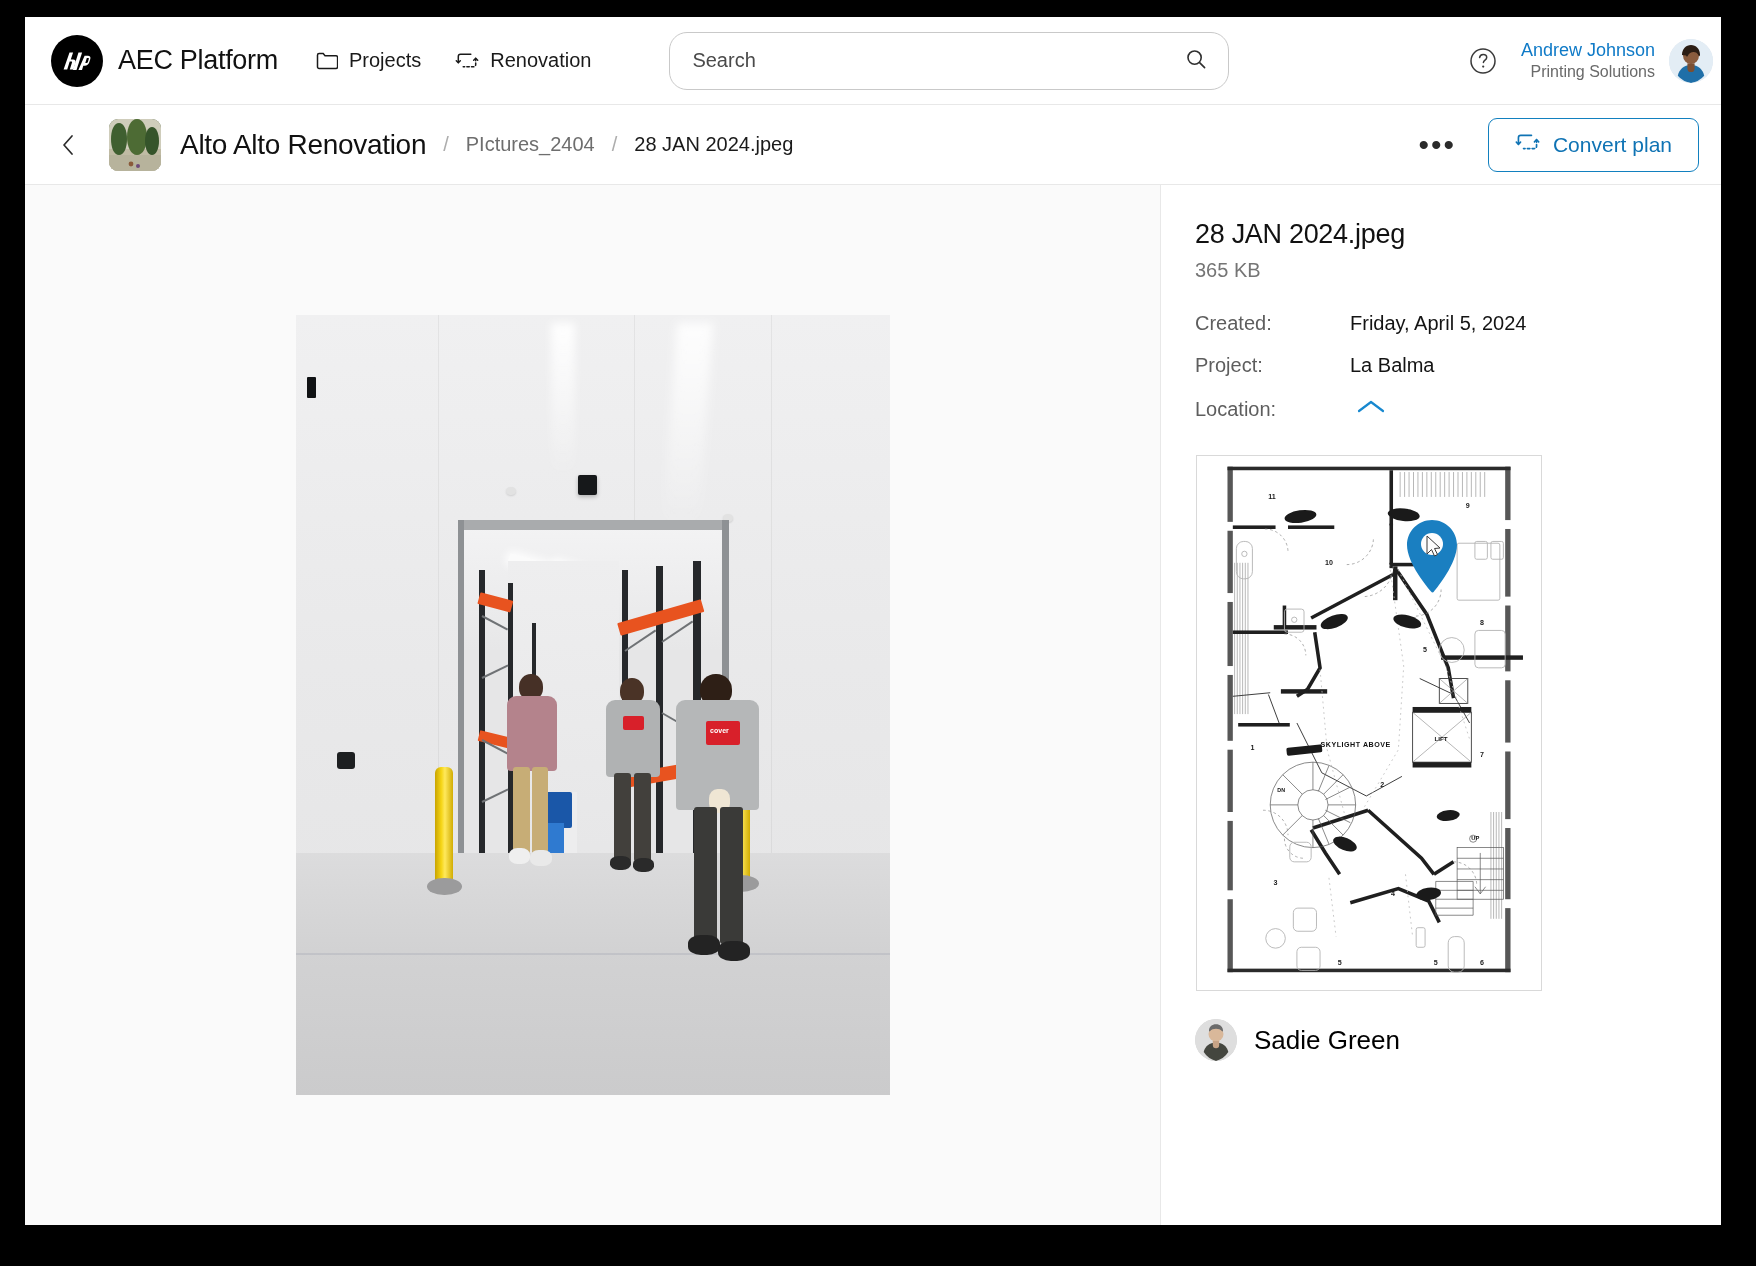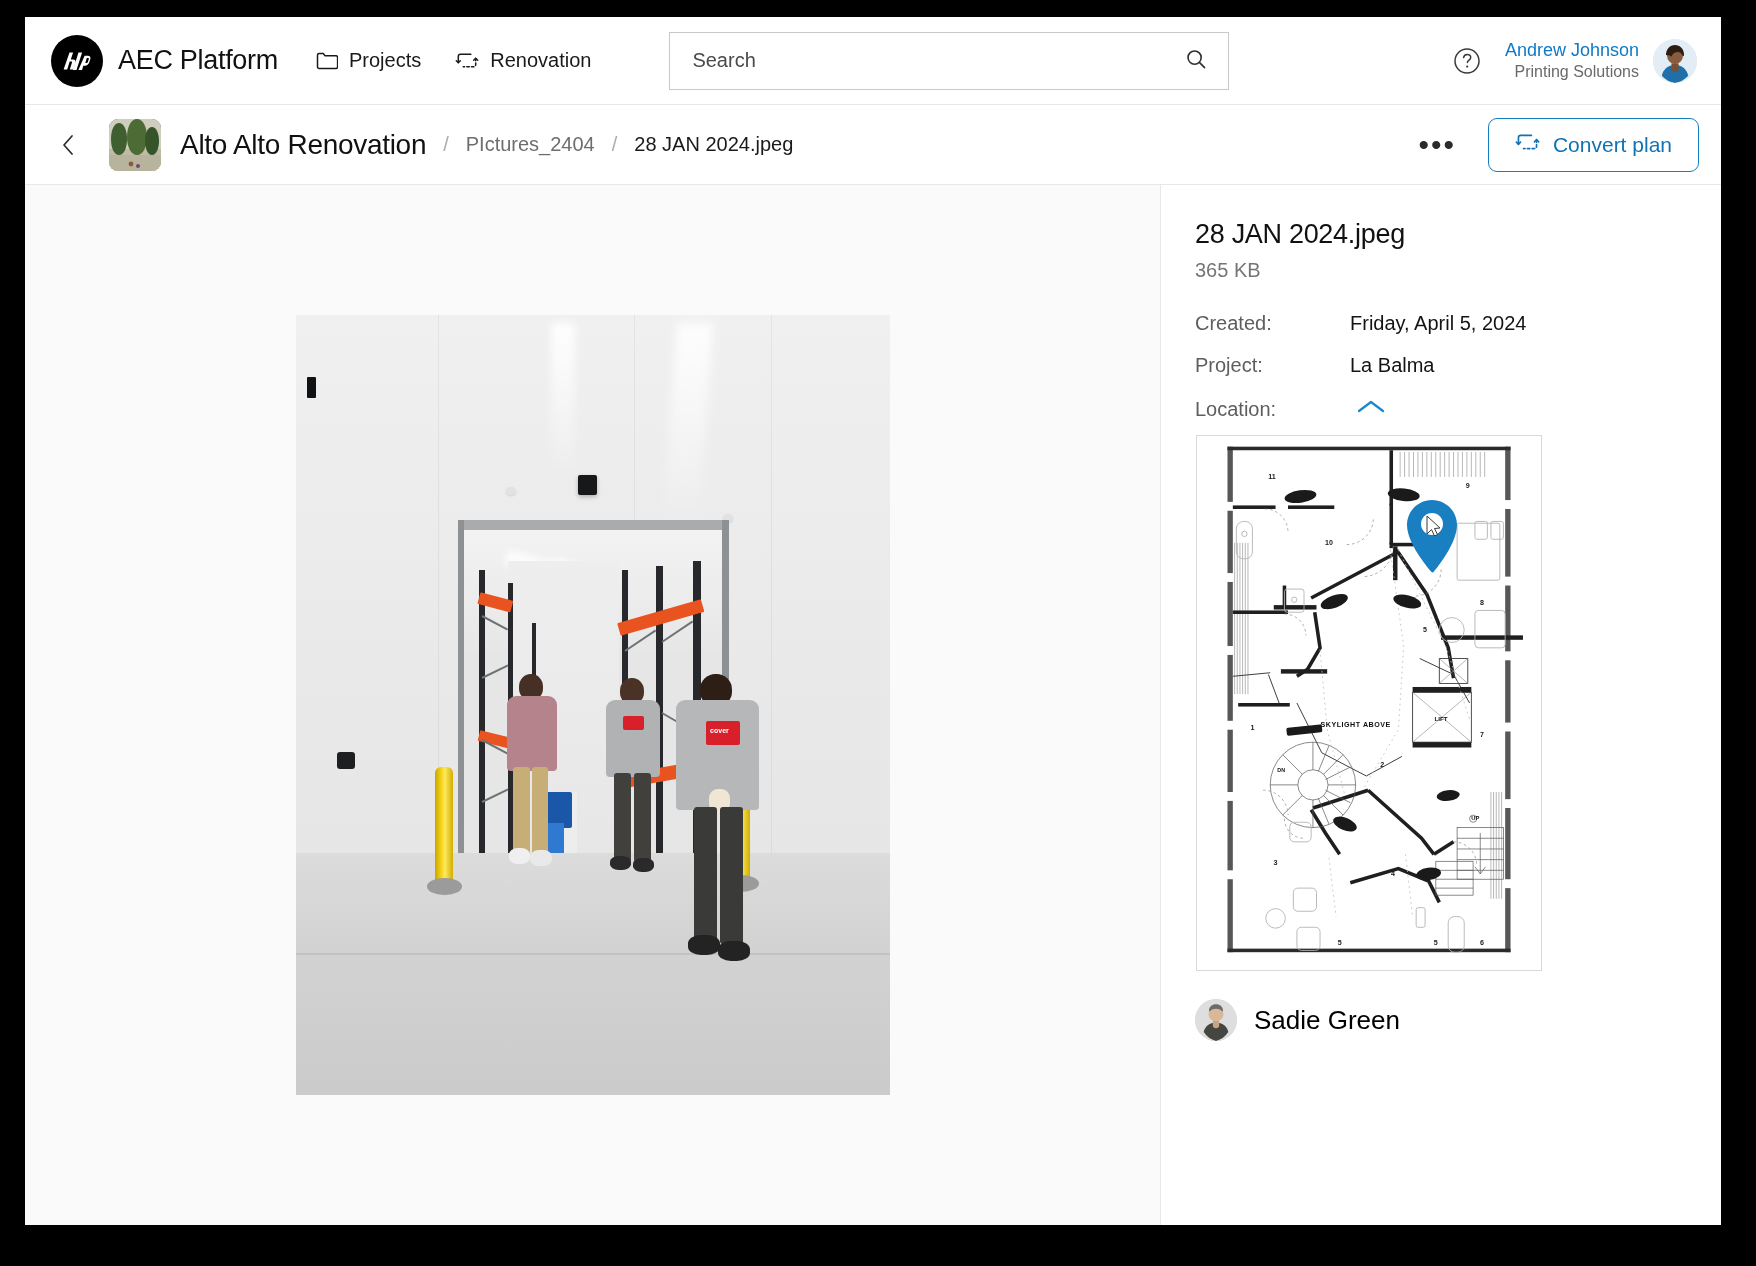--- a/index.html
+++ b/index.html
@@ -20,21 +20,21 @@
   }
 
   
   .topbar {
     height: 88px;
     flex: 0 0 88px;
     display: flex;
     align-items: center;
     border-bottom: 1px solid #e8e8e8;
     background: #fff;
-    padding: 0 24px 0 26px;
+    padding: 0 8px 0 26px;
   }
   .hp-logo {
     width: 52px; height: 52px;
     border-radius: 50%;
     background: #000;
     display: flex; align-items: center; justify-content: center;
     flex: 0 0 52px;
   }
   .hp-logo svg { display: block; }
   .brand {
@@ -51,21 +51,21 @@
     white-space: nowrap;
     cursor: pointer;
   }
   .navlink .ic { display: flex; align-items: center; }
 
   .search-wrap {
     margin-left: 78px;
     width: 560px;
     height: 58px;
     border: 1px solid #c9c9c9;
-    border-radius: 0;
+    border-radius: 18px;
     display: flex; align-items: center;
     padding: 0 20px 0 22px;
     background: #fff;
   }
   .search-input {
     flex: 1; border: none; outline: none;
     font-size: 20px; color: #3b3b3b;
     font-family: "Liberation Sans", sans-serif;
     background: transparent;
   }
@@ -455,21 +455,21 @@
 
       <div class="meta">
         <div class="meta-row">
           <span class="meta-label">Created:</span>
           <span class="meta-value">Friday, April 5, 2024</span>
         </div>
         <div class="meta-row">
           <span class="meta-label">Project:</span>
           <span class="meta-value">La Balma</span>
         </div>
-        <div class="meta-row" style="margin-bottom:0">
+        <div class="meta-row" style="margin-bottom:20px">
           <span class="meta-label">Location:</span>
           <span class="chev-btn">
             <svg width="30" height="18" viewBox="0 0 30 18" fill="none" stroke="#1788cf" stroke-width="2.2" stroke-linecap="round" stroke-linejoin="round">
               <path d="M3 13l12-9 12 9"></path>
             </svg>
           </span>
         </div>
       </div>
 
       <div class="plan-box">

